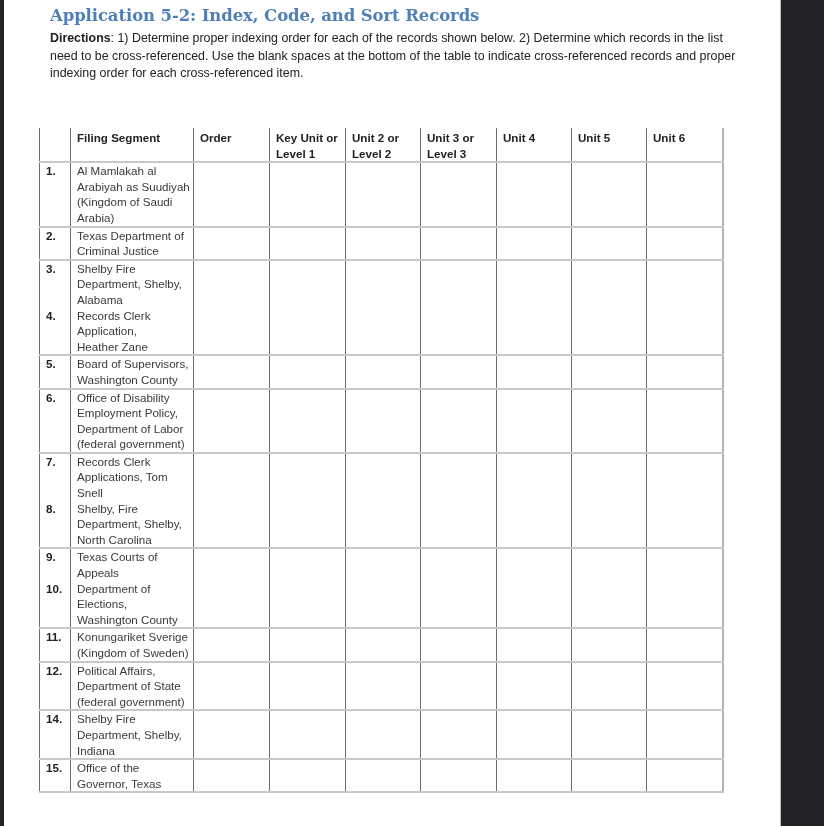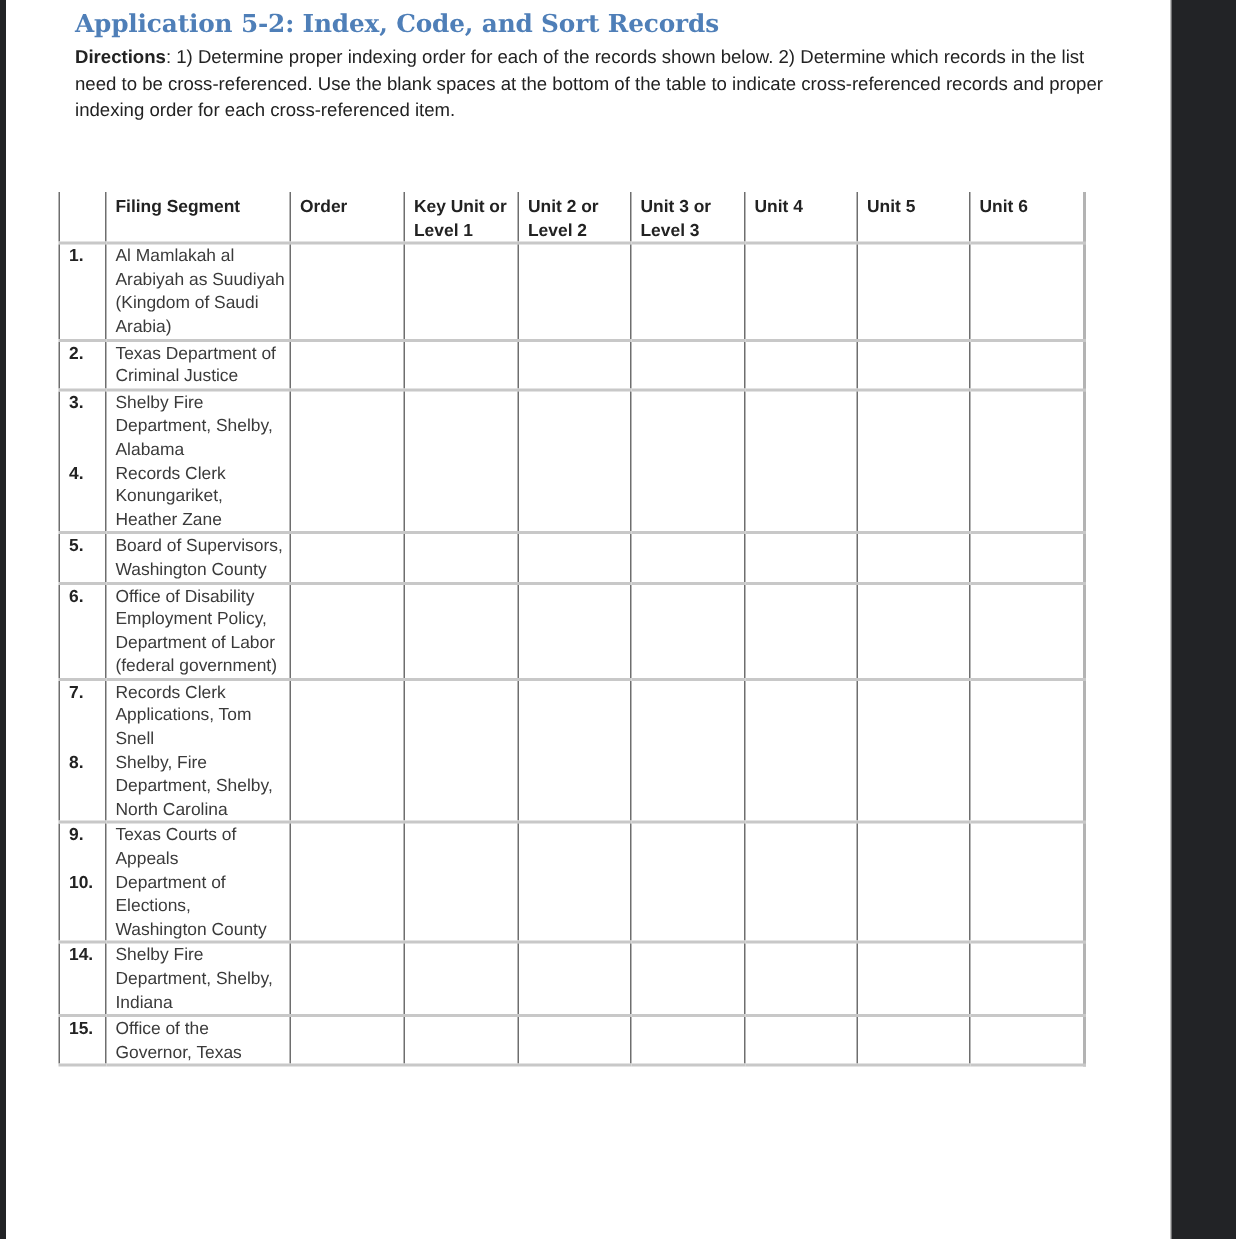--- a/index.html
+++ b/index.html
@@ -135,21 +135,21 @@
             <div class="n-line">4.</div>
             <div class="n-line"></div>
             <div class="n-line"></div>
           </div>
         </td>
         <td class="seg">
           <div>Shelby Fire</div>
           <div>Department, Shelby,</div>
           <div>Alabama</div>
           <div>Records Clerk</div>
-          <div>Konungariket,</div>
+          <div>Application,</div>
           <div>Heather Zane</div>
         </td>
         <td></td>
         <td></td>
         <td></td>
         <td></td>
         <td></td>
         <td></td>
         <td class="last"></td>
       </tr>
@@ -247,20 +247,60 @@
         <td></td>
         <td></td>
         <td></td>
         <td></td>
         <td></td>
         <td class="last"></td>
       </tr>
       <tr>
         <td class="num">
           <div>
+            <div class="n-line">11.</div>
+            <div class="n-line"></div>
+          </div>
+        </td>
+        <td class="seg">
+          <div>Konungariket Sverige</div>
+          <div>(Kingdom of Sweden)</div>
+        </td>
+        <td></td>
+        <td></td>
+        <td></td>
+        <td></td>
+        <td></td>
+        <td></td>
+        <td class="last"></td>
+      </tr>
+      <tr>
+        <td class="num">
+          <div>
+            <div class="n-line">12.</div>
+            <div class="n-line"></div>
+            <div class="n-line"></div>
+          </div>
+        </td>
+        <td class="seg">
+          <div>Political Affairs,</div>
+          <div>Department of State</div>
+          <div>(federal government)</div>
+        </td>
+        <td></td>
+        <td></td>
+        <td></td>
+        <td></td>
+        <td></td>
+        <td></td>
+        <td class="last"></td>
+      </tr>
+      <tr>
+        <td class="num">
+          <div>
             <div class="n-line">14.</div>
             <div class="n-line"></div>
             <div class="n-line"></div>
           </div>
         </td>
         <td class="seg">
           <div>Shelby Fire</div>
           <div>Department, Shelby,</div>
           <div>Indiana</div>
         </td>

